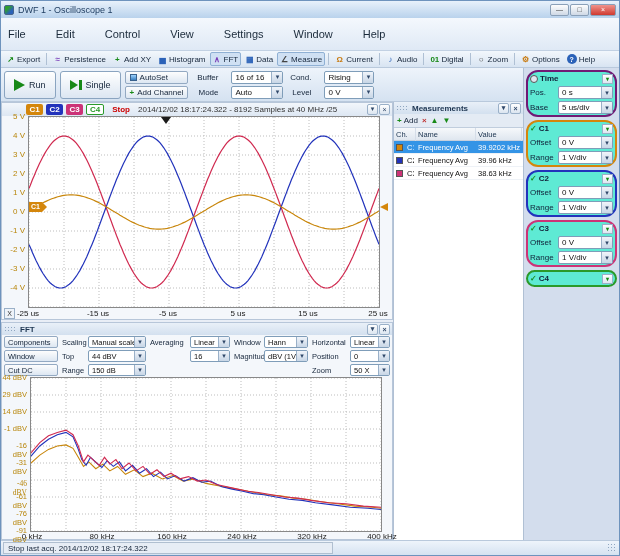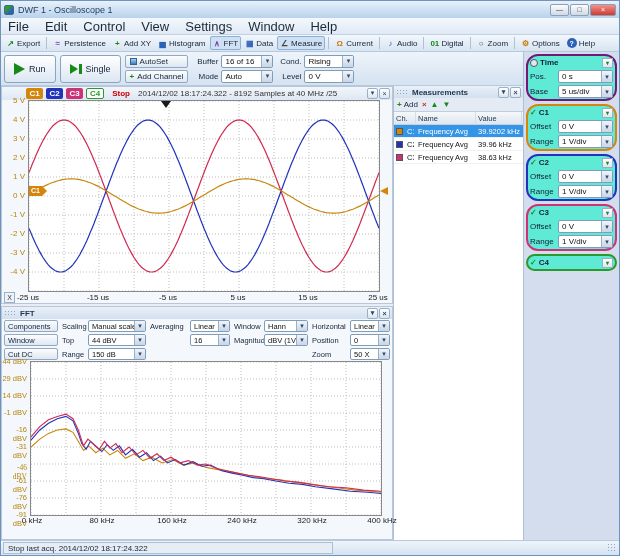--- a/index.html
+++ b/index.html
@@ -8,41 +8,41 @@
   .app{width:620px;height:556px;display:flex;flex-direction:column;border:1px solid #6e93bd;background:#dce6f4;overflow:hidden}
 
   
   .titlebar{height:17px;display:flex;align-items:center;gap:4px;padding:0 3px;background:linear-gradient(#e8f1fb,#b9d2ec);font-size:9px;color:#1c3a5e;flex:0 0 auto}
   .app-icon{width:10px;height:10px;border-radius:2px;background:linear-gradient(135deg,#2f9e2f 30%,#2b62b8 70%);border:1px solid #46648c}
   .winbtns{margin-left:auto;display:flex;gap:1px}
   .wb{width:19px;height:12px;font-size:7px;display:flex;align-items:center;justify-content:center;background:linear-gradient(#fdfdfd,#cfd9e6);border:1px solid #8aa0b8;border-radius:2px;color:#333}
   .wb.close{background:linear-gradient(#f0938c,#cf3a30);color:#fff;width:26px}
 
   
-  .menubar{height:15px;display:flex;align-items:center;gap:6px;padding:8px 2px;background:linear-gradient(#f4f8fd,#dfe9f5);border-bottom:1px solid #c2d1e3;font-size:13px;color:#1a2a3a;flex:0 0 auto}
+  .menubar{height:15px;display:flex;align-items:center;gap:20px;padding:16px 2px;background:linear-gradient(#f4f8fd,#dfe9f5);border-bottom:1px solid #c2d1e3;font-size:11px;color:#1a2a3a;flex:0 0 auto}
   .mitem{padding:0 5px;border-radius:2px}
   .toolbar{height:17px;display:flex;align-items:center;gap:1px;padding:0 2px;background:linear-gradient(#f2f7fc,#d8e4f2);border-bottom:1px solid #b9c9dc;font-size:8px;color:#15253a;white-space:nowrap;flex:0 0 auto}
   .titem{display:flex;align-items:center;gap:2px;padding:1px 2px;border:1px solid transparent;border-radius:2px}
   .titem.pressed{background:#cfe0f3;border-color:#8fb0d4}
   .ticon{min-width:9px;height:10px;display:flex;align-items:center;justify-content:center;font-size:8px;font-weight:bold}
   .tsep{width:1px;height:12px;background:#afc0d4;margin:0 2px}
   .ic-g{color:#188a18}.ic-p{color:#7b3fb8}.ic-b{color:#2b62b8}.ic-o{color:#c87a10}.ic-k{color:#444}
   .ic-help{background:#2b62b8;color:#fff;border-radius:50%;width:10px;font-size:7px}
 
   
   .controlbar{height:34px;display:flex;align-items:center;gap:4px;padding:2px 3px;background:linear-gradient(#eef4fb,#d5e2f1);border-bottom:1px solid #b9c9dc;font-size:8px;flex:0 0 auto}
   .bigbtn{height:28px;display:flex;align-items:center;gap:4px;padding:0 9px;background:linear-gradient(#ffffff,#dce6f2);border:1px solid #8aa4c0;border-radius:3px;font-size:9px;color:#15253a}
   .tri-run{width:0;height:0;border-top:6px solid transparent;border-bottom:6px solid transparent;border-left:11px solid #178917}
   .tri-sm{width:0;height:0;border-top:5px solid transparent;border-bottom:5px solid transparent;border-left:8px solid #178917}
   .bar-sm{width:3px;height:10px;background:#178917;margin-left:1px}
   .stackcol{display:flex;flex-direction:column;gap:2px}
   .smallbtn{height:13px;display:flex;align-items:center;gap:3px;padding:0 4px;background:linear-gradient(#fdfdfd,#dde7f2);border:1px solid #93a9c2;border-radius:2px;font-size:8px;color:#15253a}
   .mini-ic{width:7px;height:7px;background:linear-gradient(#9fd4ff,#3a7fc0);border:1px solid #39618c}
   .plus-g{color:#188a18;font-weight:bold}
-  .crow{display:flex;align-items:center;gap:3px}
+  .crow{display:flex;align-items:center;gap:13px}
   .clab{display:inline-block;text-align:right;color:#15253a}
   .select{height:13px;background:#fff;border:1px solid #7f9db9;border-radius:2px;display:flex;align-items:center;padding:0 11px 0 3px;position:relative;font-size:8px;color:#111;overflow:hidden;white-space:nowrap}
   .select::after{content:"▾";position:absolute;right:0;top:0;bottom:0;width:10px;font-size:7px;color:#30486a;background:linear-gradient(#f0f4fa,#c8d6e6);border-left:1px solid #9ab0c8;display:flex;align-items:center;justify-content:center}
   .select.disabled{color:#999;background:#eef0f3}
 
   
   .main-row{flex:1;display:flex;min-height:0}
   .left-col{width:522px;display:flex;flex-direction:column;min-height:0}
   .content-row{flex:1;display:flex;min-height:0}
   .plots-col{width:392px;display:flex;flex-direction:column;background:#e9eef6}

